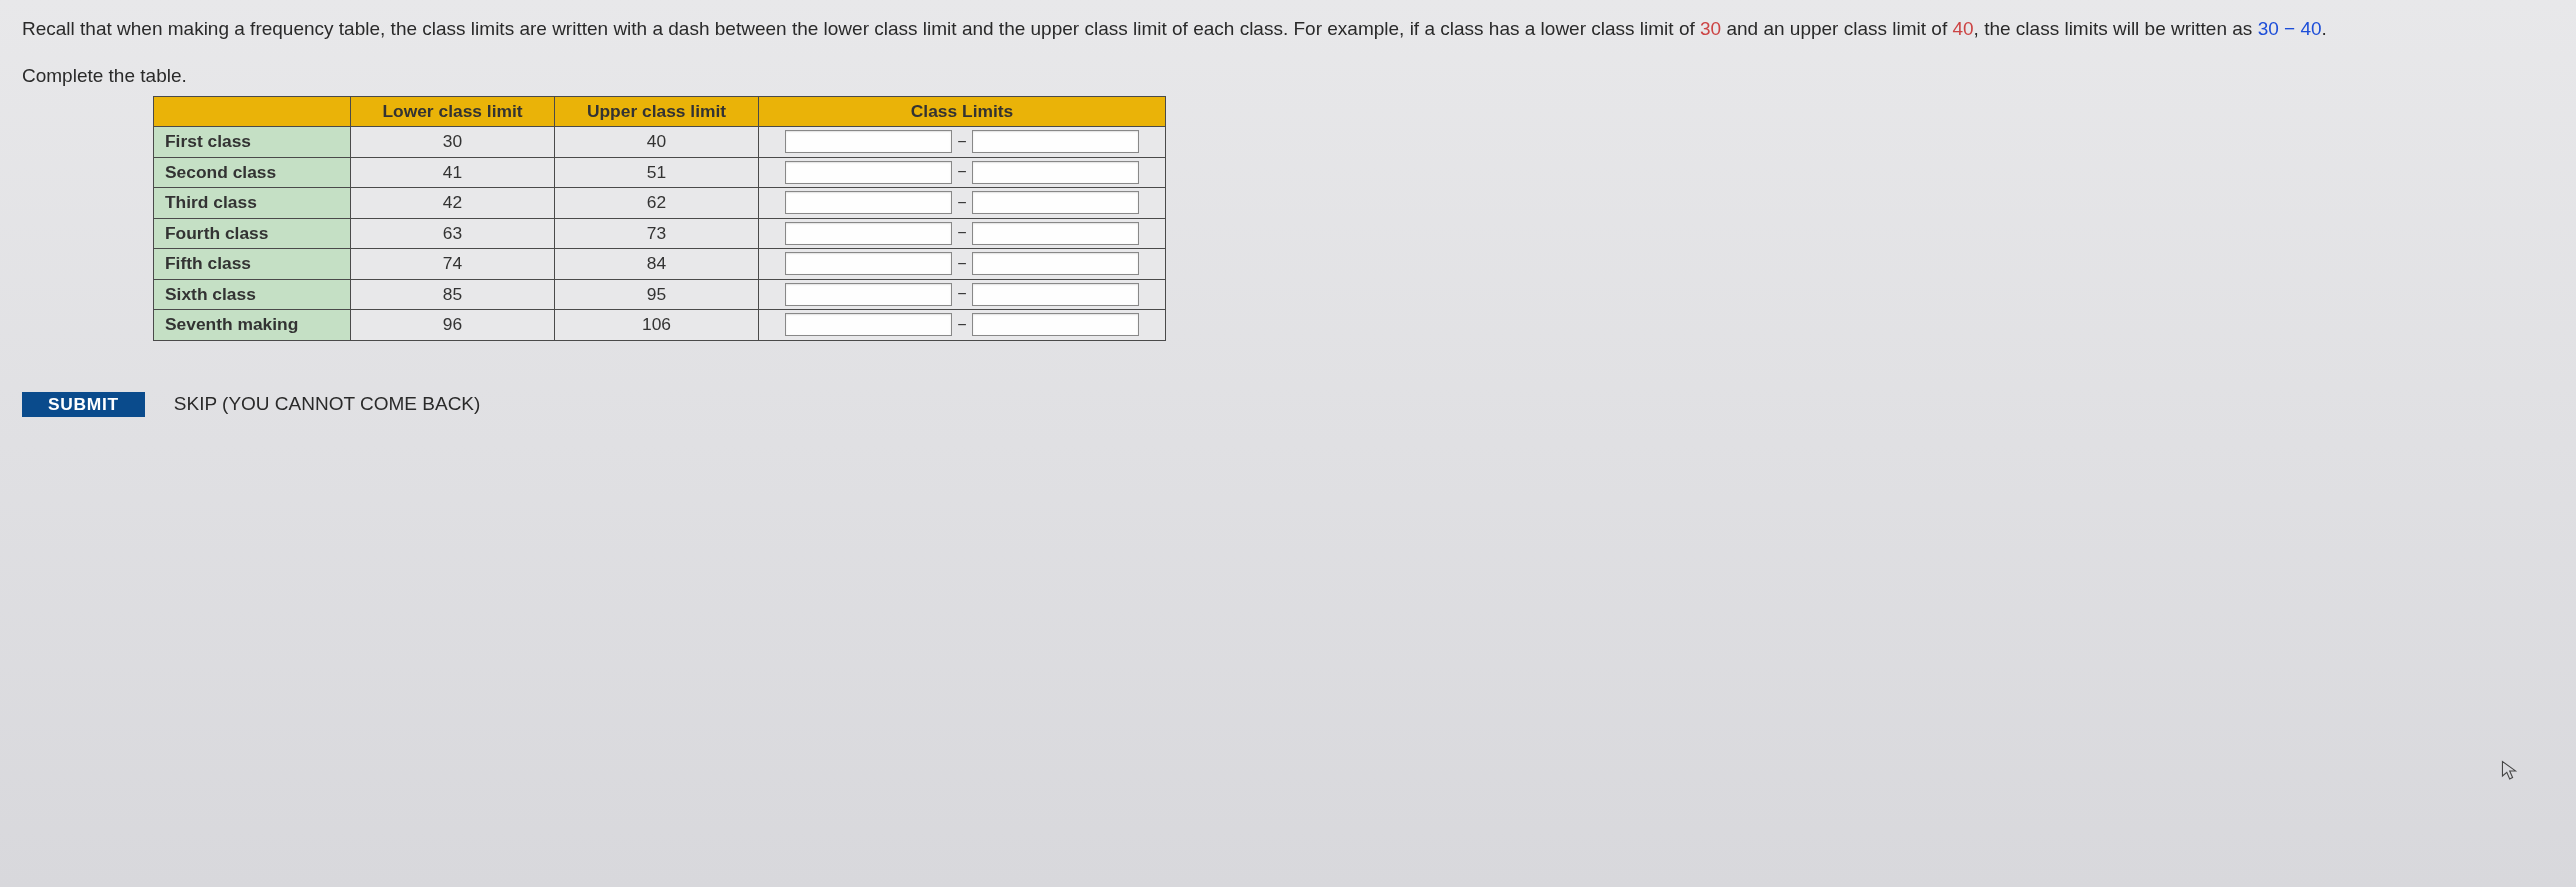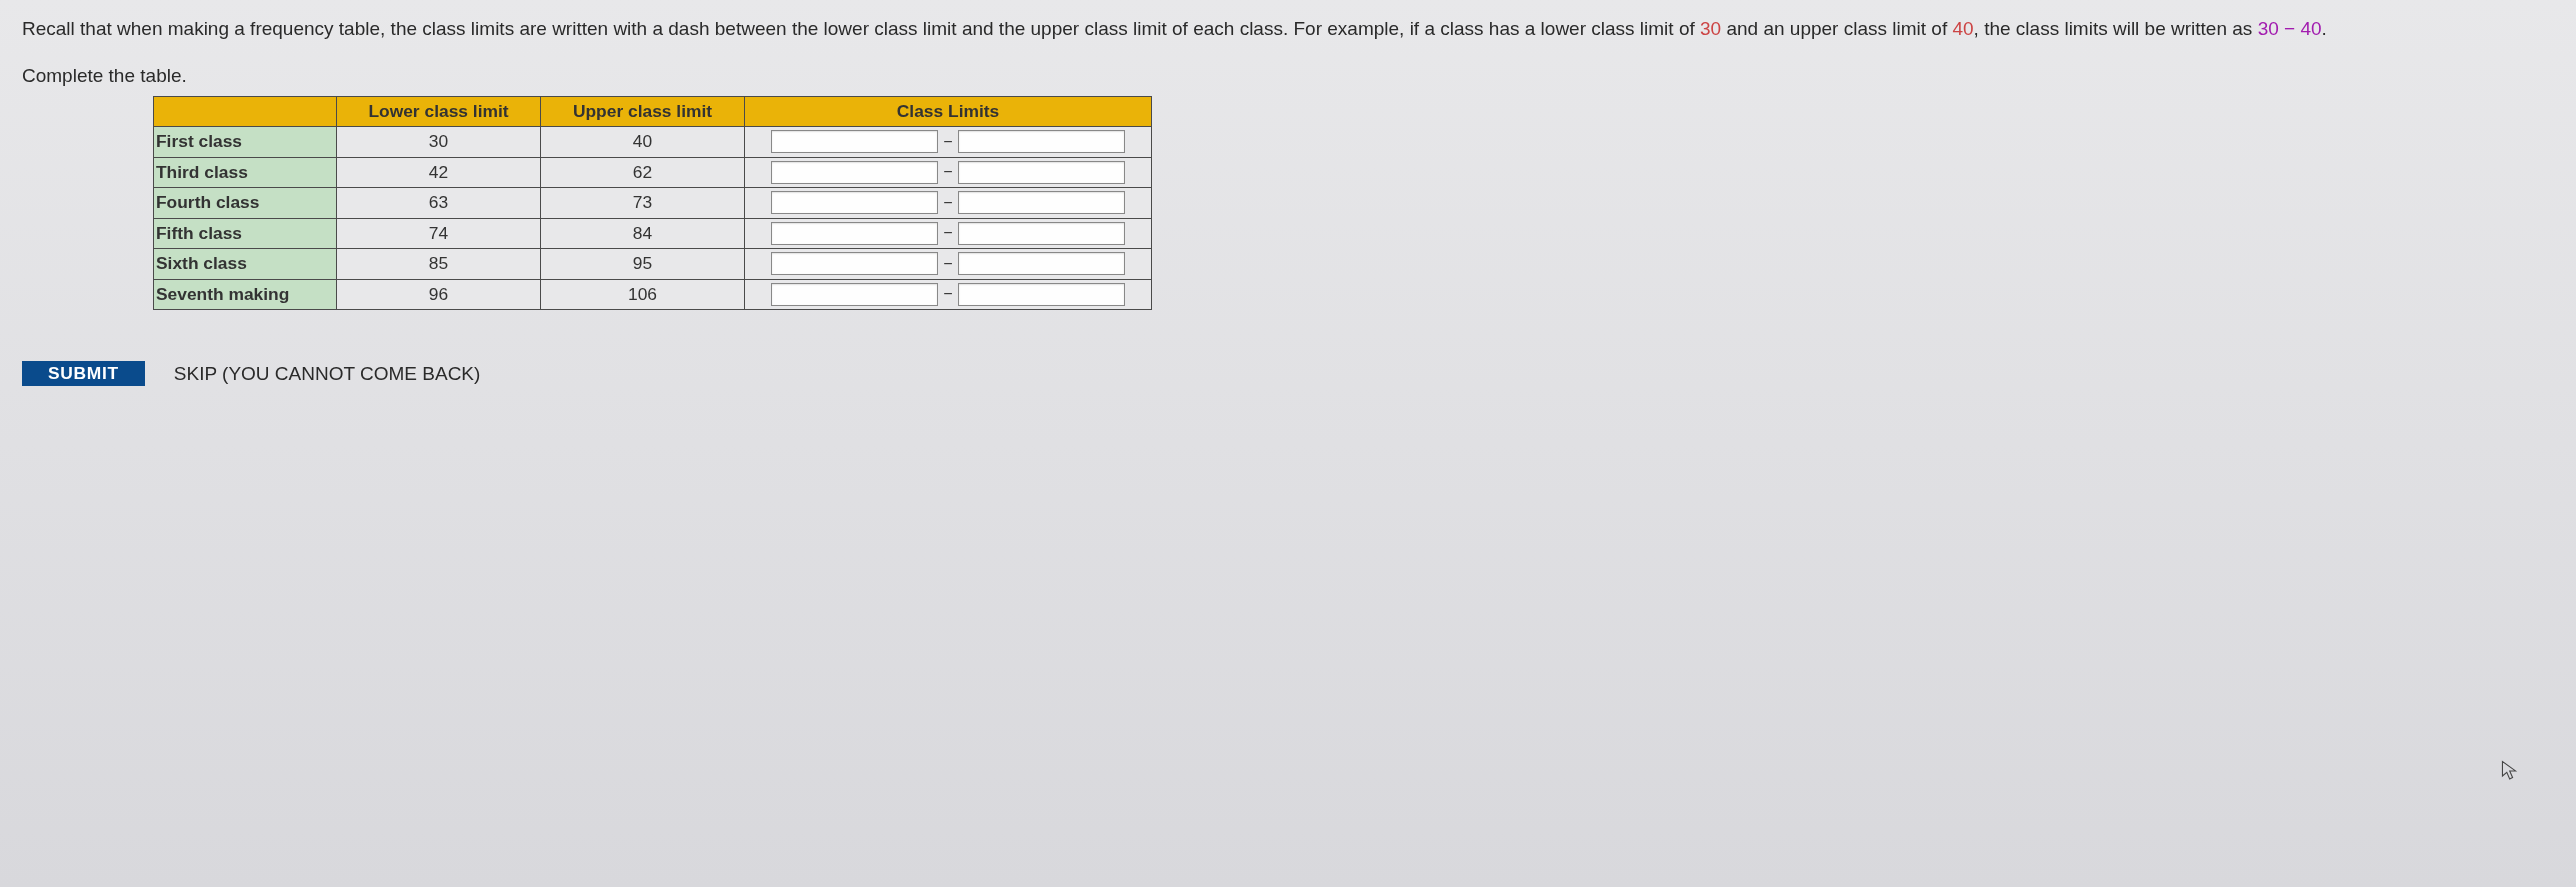--- a/index.html
+++ b/index.html
@@ -11,21 +11,21 @@
     padding: 14.5px 22px;
     min-height: 100vh;
   }
   .instructions {
     font-size: 19px;
     line-height: 1.5;
     color: #2a2a2a;
     margin-bottom: 22px;
   }
   .instructions .num { color: #cc4444; }
-  .instructions .expr { color: #a21caf; }
+  .instructions .expr { color: #1d4ed8; }
   .prompt {
     font-size: 19px;
     color: #2a2a2a;
     margin-bottom: 8.7px;
   }
   .table-wrap {
     display: flex;
     margin-left: 131px;
     margin-bottom: 51px;
   }
@@ -41,22 +41,22 @@
   th {
     background: #eab308;
     font-weight: bold;
     text-align: center;
   }
   th.class-limits-hdr { width: 407px; }
   td.rowhdr {
     background: #c5e0c5;
     font-weight: bold;
     text-align: left;
-    width: 183px;
-    padding-left: 2px;
+    width: 197px;
+    padding-left: 11px;
   }
   td.lower, td.upper {
     text-align: center;
     width: 204px;
     background: #e8e8ea;
   }
   td.limits {
     width: 407px;
     background: #e8e8ea;
     text-align: center;
@@ -136,20 +136,32 @@
           <td class="upper">40</td>
           <td class="limits">
             <div class="inpair">
               <input type="text" style="">
               <span class="dash">−</span>
               <input type="text" style="">
             </div>
           </td>
         </tr>
         <tr>
+          <td class="rowhdr">Second class</td>
+          <td class="lower">41</td>
+          <td class="upper">51</td>
+          <td class="limits">
+            <div class="inpair">
+              <input type="text" style="">
+              <span class="dash">−</span>
+              <input type="text" style="">
+            </div>
+          </td>
+        </tr>
+        <tr>
           <td class="rowhdr">Third class</td>
           <td class="lower">42</td>
           <td class="upper">62</td>
           <td class="limits">
             <div class="inpair">
               <input type="text" style="">
               <span class="dash">−</span>
               <input type="text" style="">
             </div>
           </td>

